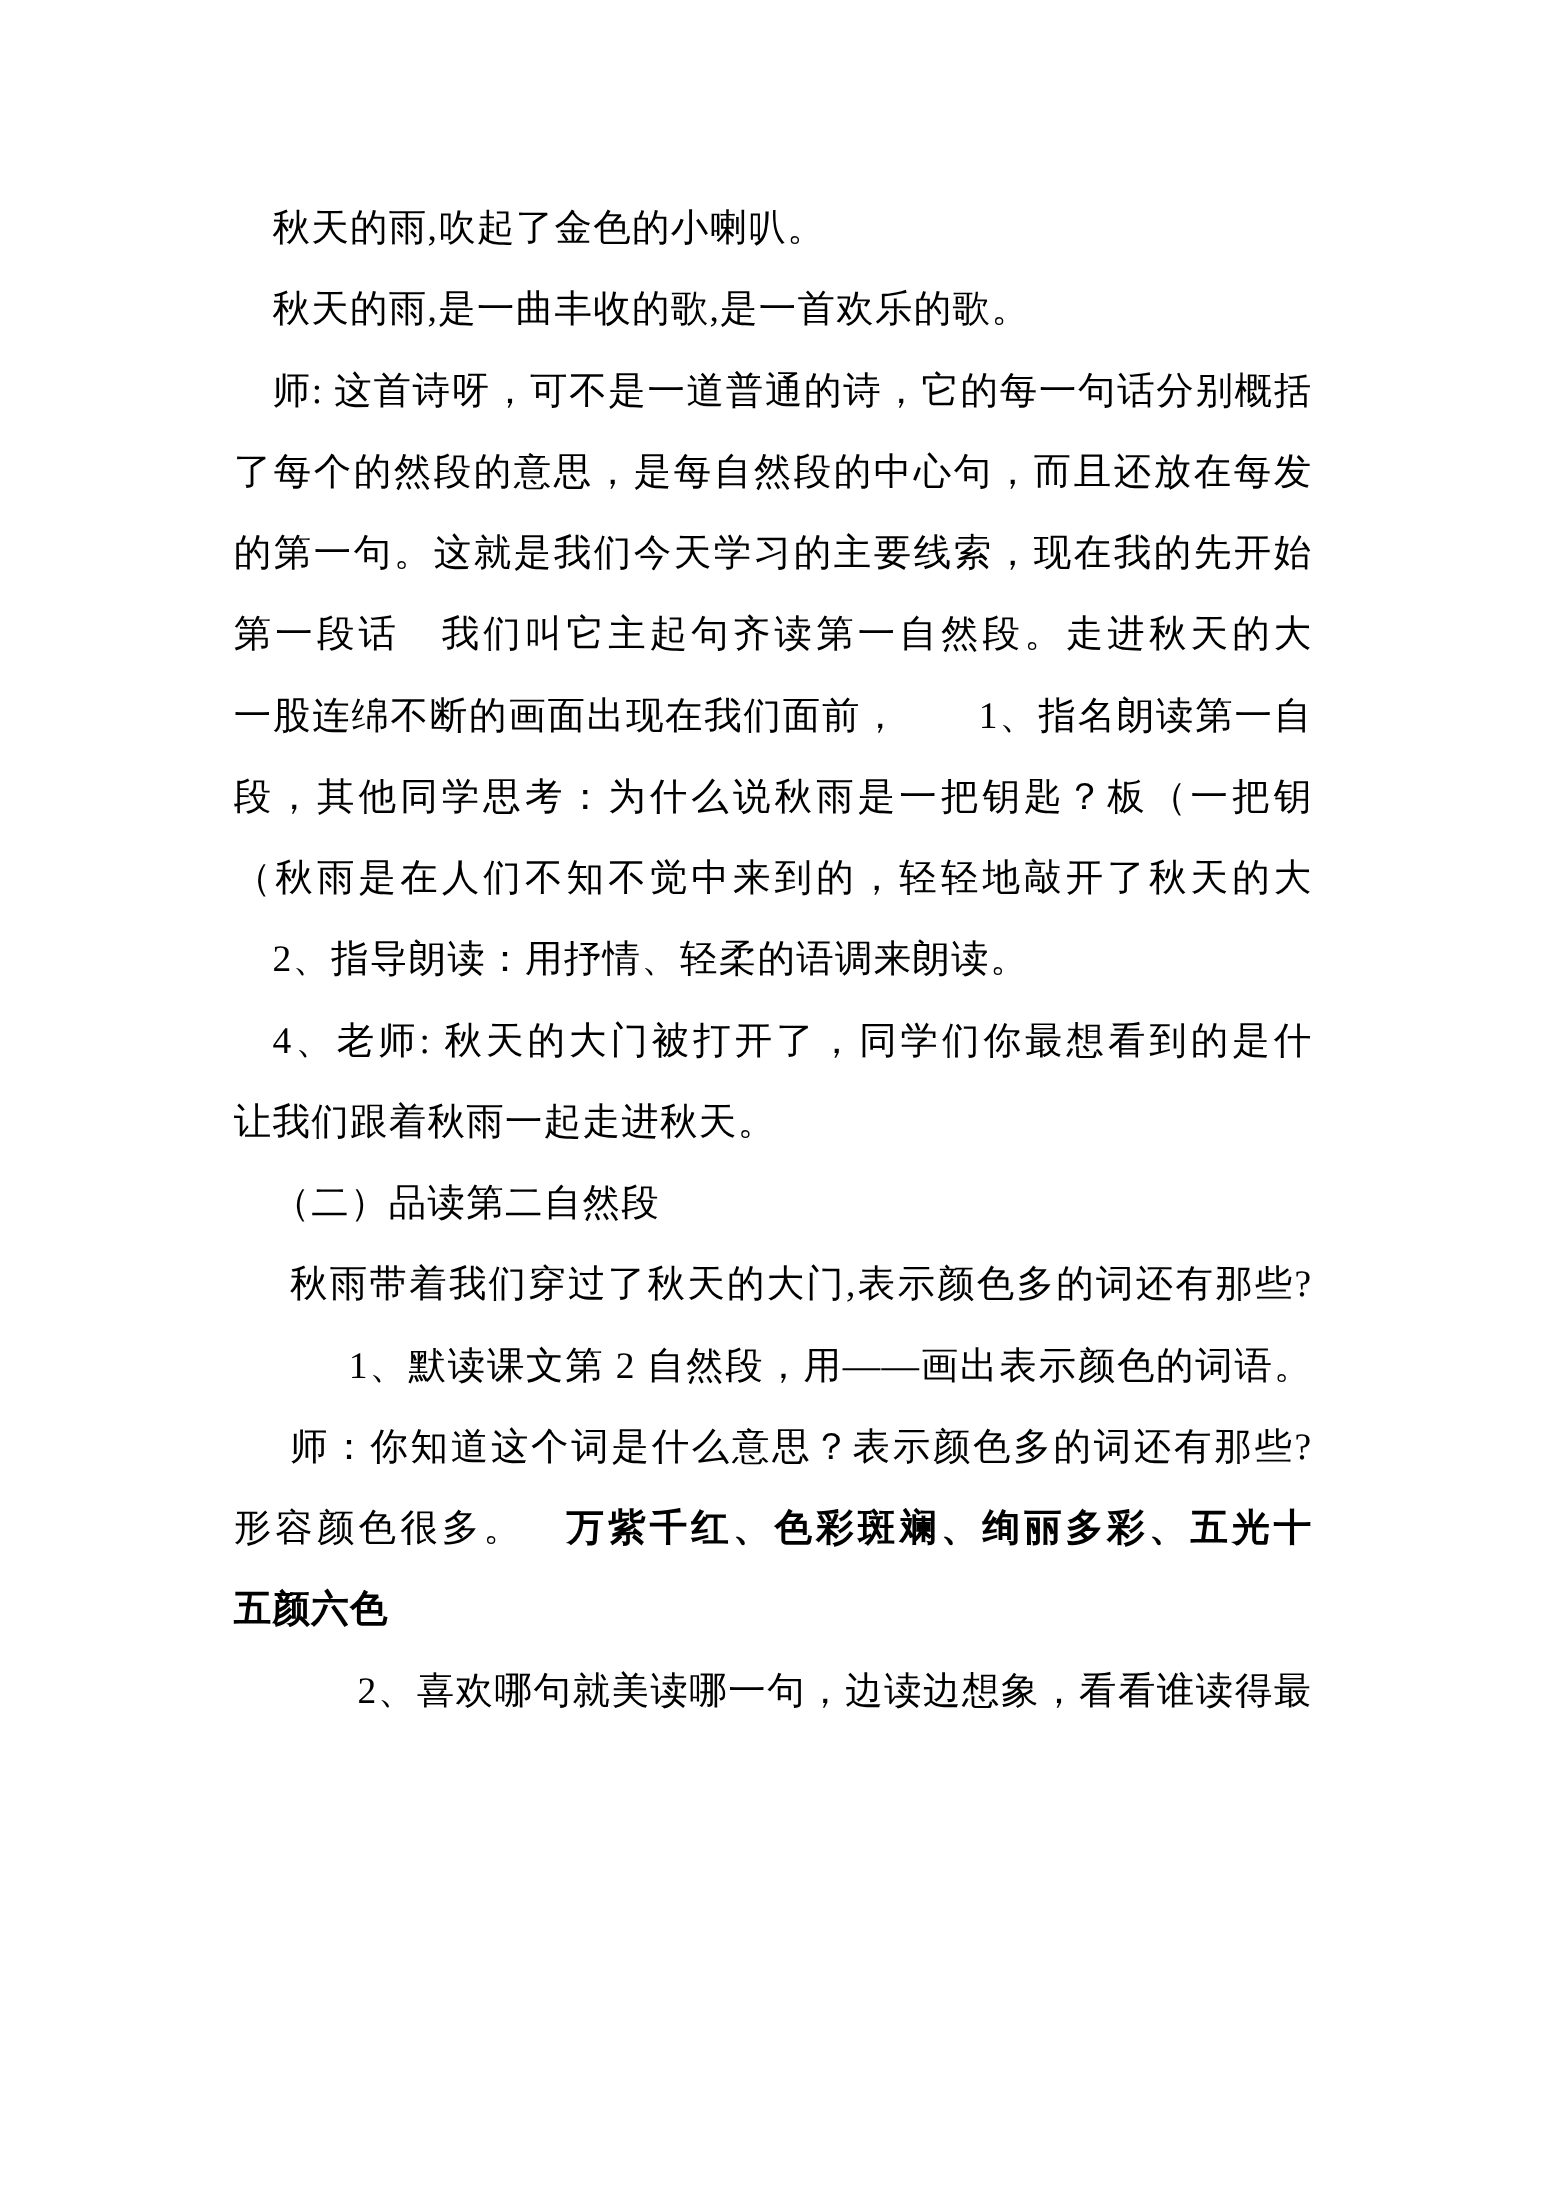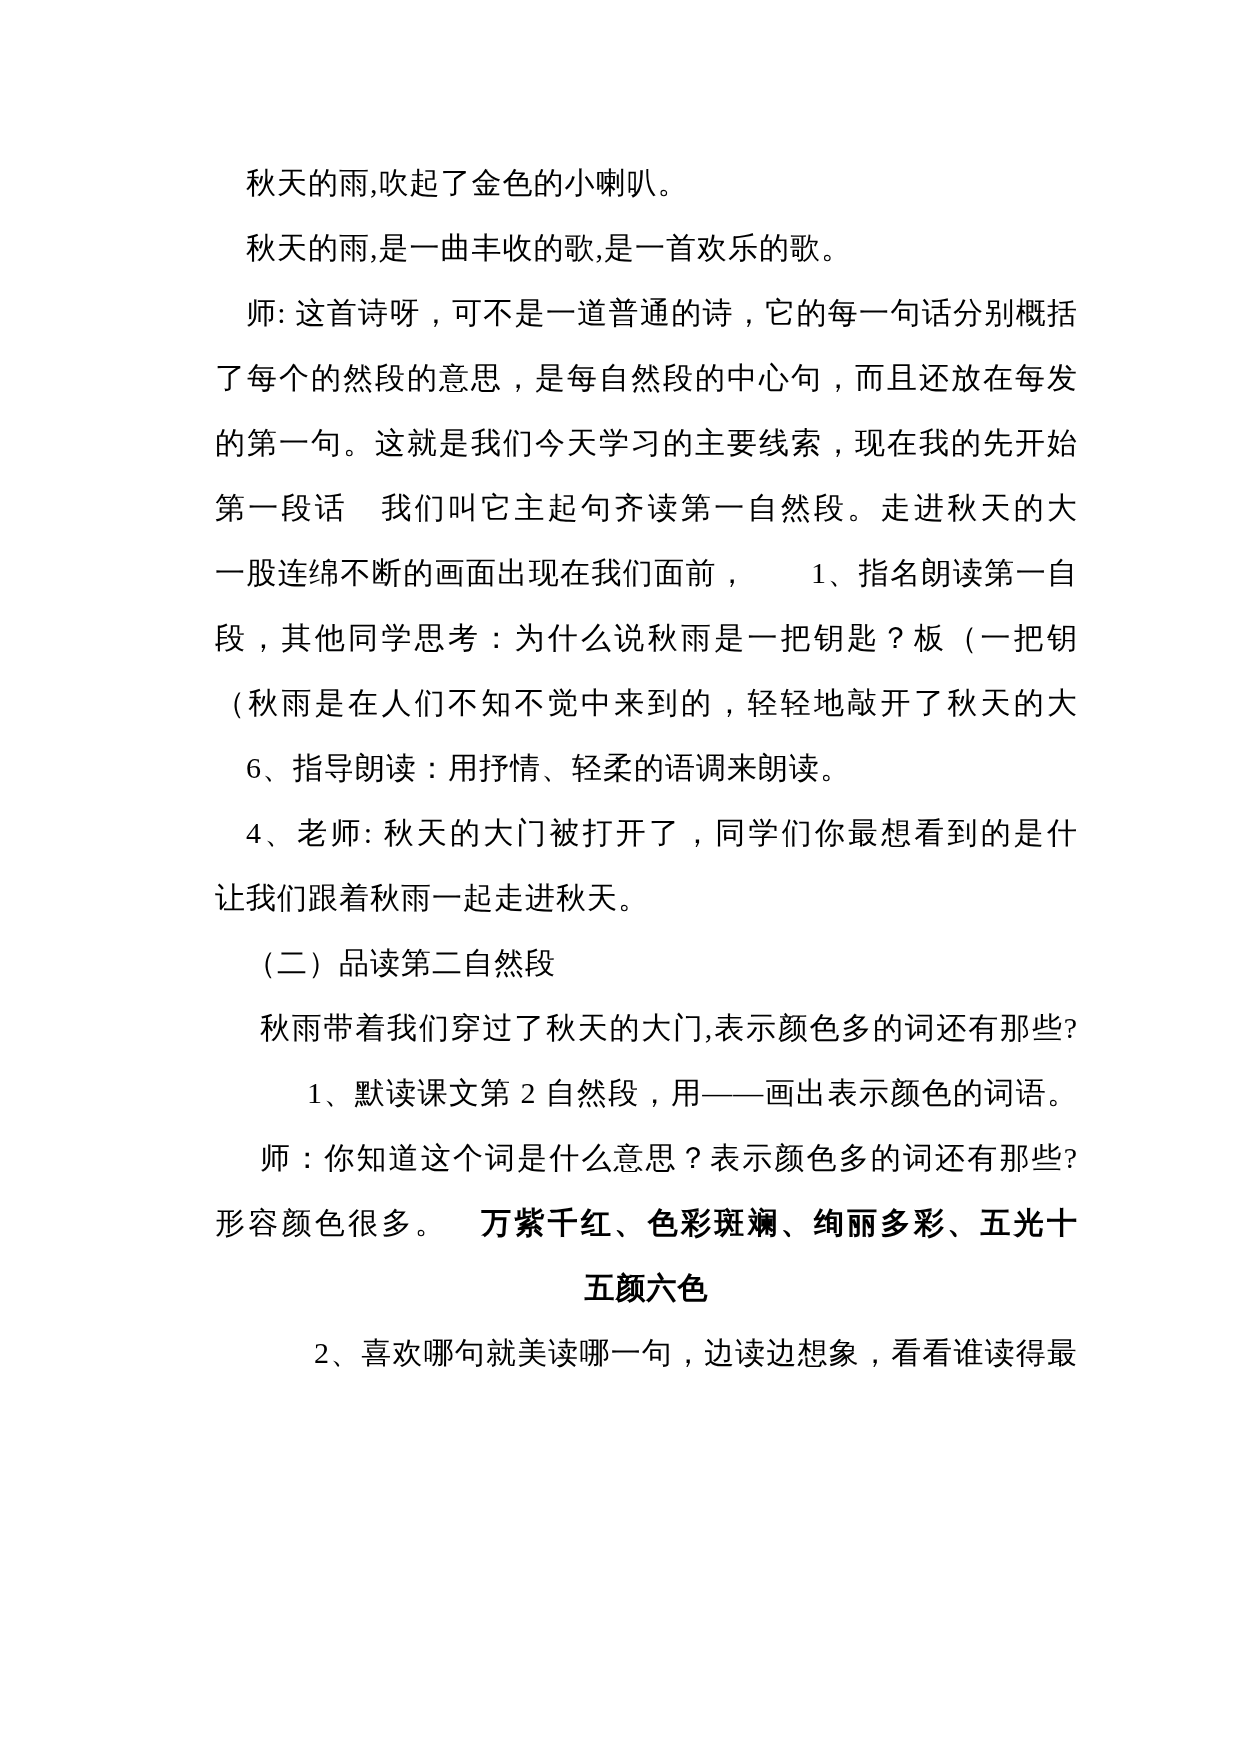--- a/index.html
+++ b/index.html
@@ -36,34 +36,34 @@
     overflow: hidden;
   }
   .bold {
     font-weight: bold;
   }
 </style>
 </head>
 <body>
 
 <div class="page">
-  <div class="doc-body" style="color: rgb(0, 0, 0); margin-left: 28px;">
+  <div class="doc-body" style="color: rgb(0, 0, 0);">
       <div class="line" style="padding-left: 31px;"><span class="">秋天的雨,吹起了金色的小喇叭。</span></div>
       <div class="line" style="padding-left: 31px;"><span class="">秋天的雨,是一曲丰收的歌,是一首欢乐的歌。</span></div>
       <div class="line just" style="padding-left: 31px;"><span class="">师: 这首诗呀，可不是一道普通的诗，它的每一句话分别概括</span></div>
       <div class="line just" style="padding-left: 0px;"><span class="">了每个的然段的意思，是每自然段的中心句，而且还放在每发话</span></div>
       <div class="line just" style="padding-left: 0px;"><span class="">的第一句。这就是我们今天学习的主要线索，现在我的先开始读</span></div>
       <div class="line just" style="padding-left: 0px;"><span class="">第一段话　我们叫它主起句齐读第一自然段。走进秋天的大门、</span></div>
       <div class="line just" style="padding-left: 0px;"><span class="">一股连绵不断的画面出现在我们面前，　　1、指名朗读第一自然</span></div>
       <div class="line just" style="padding-left: 0px;"><span class="">段，其他同学思考：为什么说秋雨是一把钥匙？板（一把钥匙）</span></div>
       <div class="line just" style="padding-left: 0px;"><span class="">（秋雨是在人们不知不觉中来到的，轻轻地敲开了秋天的大门）</span></div>
-      <div class="line" style="padding-left: 31px;"><span class="">6、指导朗读：用抒情、轻柔的语调来朗读。</span></div>
+      <div class="line" style="padding-left: 31px;"><span class="">2、指导朗读：用抒情、轻柔的语调来朗读。</span></div>
       <div class="line just" style="padding-left: 31px;"><span class="">4、老师: 秋天的大门被打开了，同学们你最想看到的是什么？</span></div>
       <div class="line" style="padding-left: 0px;"><span class="">让我们跟着秋雨一起走进秋天。</span></div>
       <div class="line" style="padding-left: 31px;"><span class="">（二）品读第二自然段</span></div>
       <div class="line just" style="padding-left: 45px;"><span class="">秋雨带着我们穿过了秋天的大门,表示颜色多的词还有那些?</span></div>
       <div class="line just" style="padding-left: 92px;"><span class="">1、默读课文第 2 自然段，用——画出表示颜色的词语。</span></div>
       <div class="line just" style="padding-left: 45px;"><span class="">师：你知道这个词是什么意思？表示颜色多的词还有那些?</span></div>
       <div class="line just" style="padding-left: 0px;"><span class="">形容颜色很多。　</span><span class="bold">万紫千红、色彩斑斓、绚丽多彩、五光十色、</span></div>
-      <div class="line" style="padding-left: 0px; text-align: center;"><span class="bold">五颜六色</span></div>
+      <div class="line" style="padding-left: 0px;"><span class="bold">五颜六色</span></div>
       <div class="line just" style="padding-left: 99px;"><span class="">2、喜欢哪句就美读哪一句，边读边想象，看看谁读得最美。</span></div>
     </div>
 </div>
 
 </body></html>

